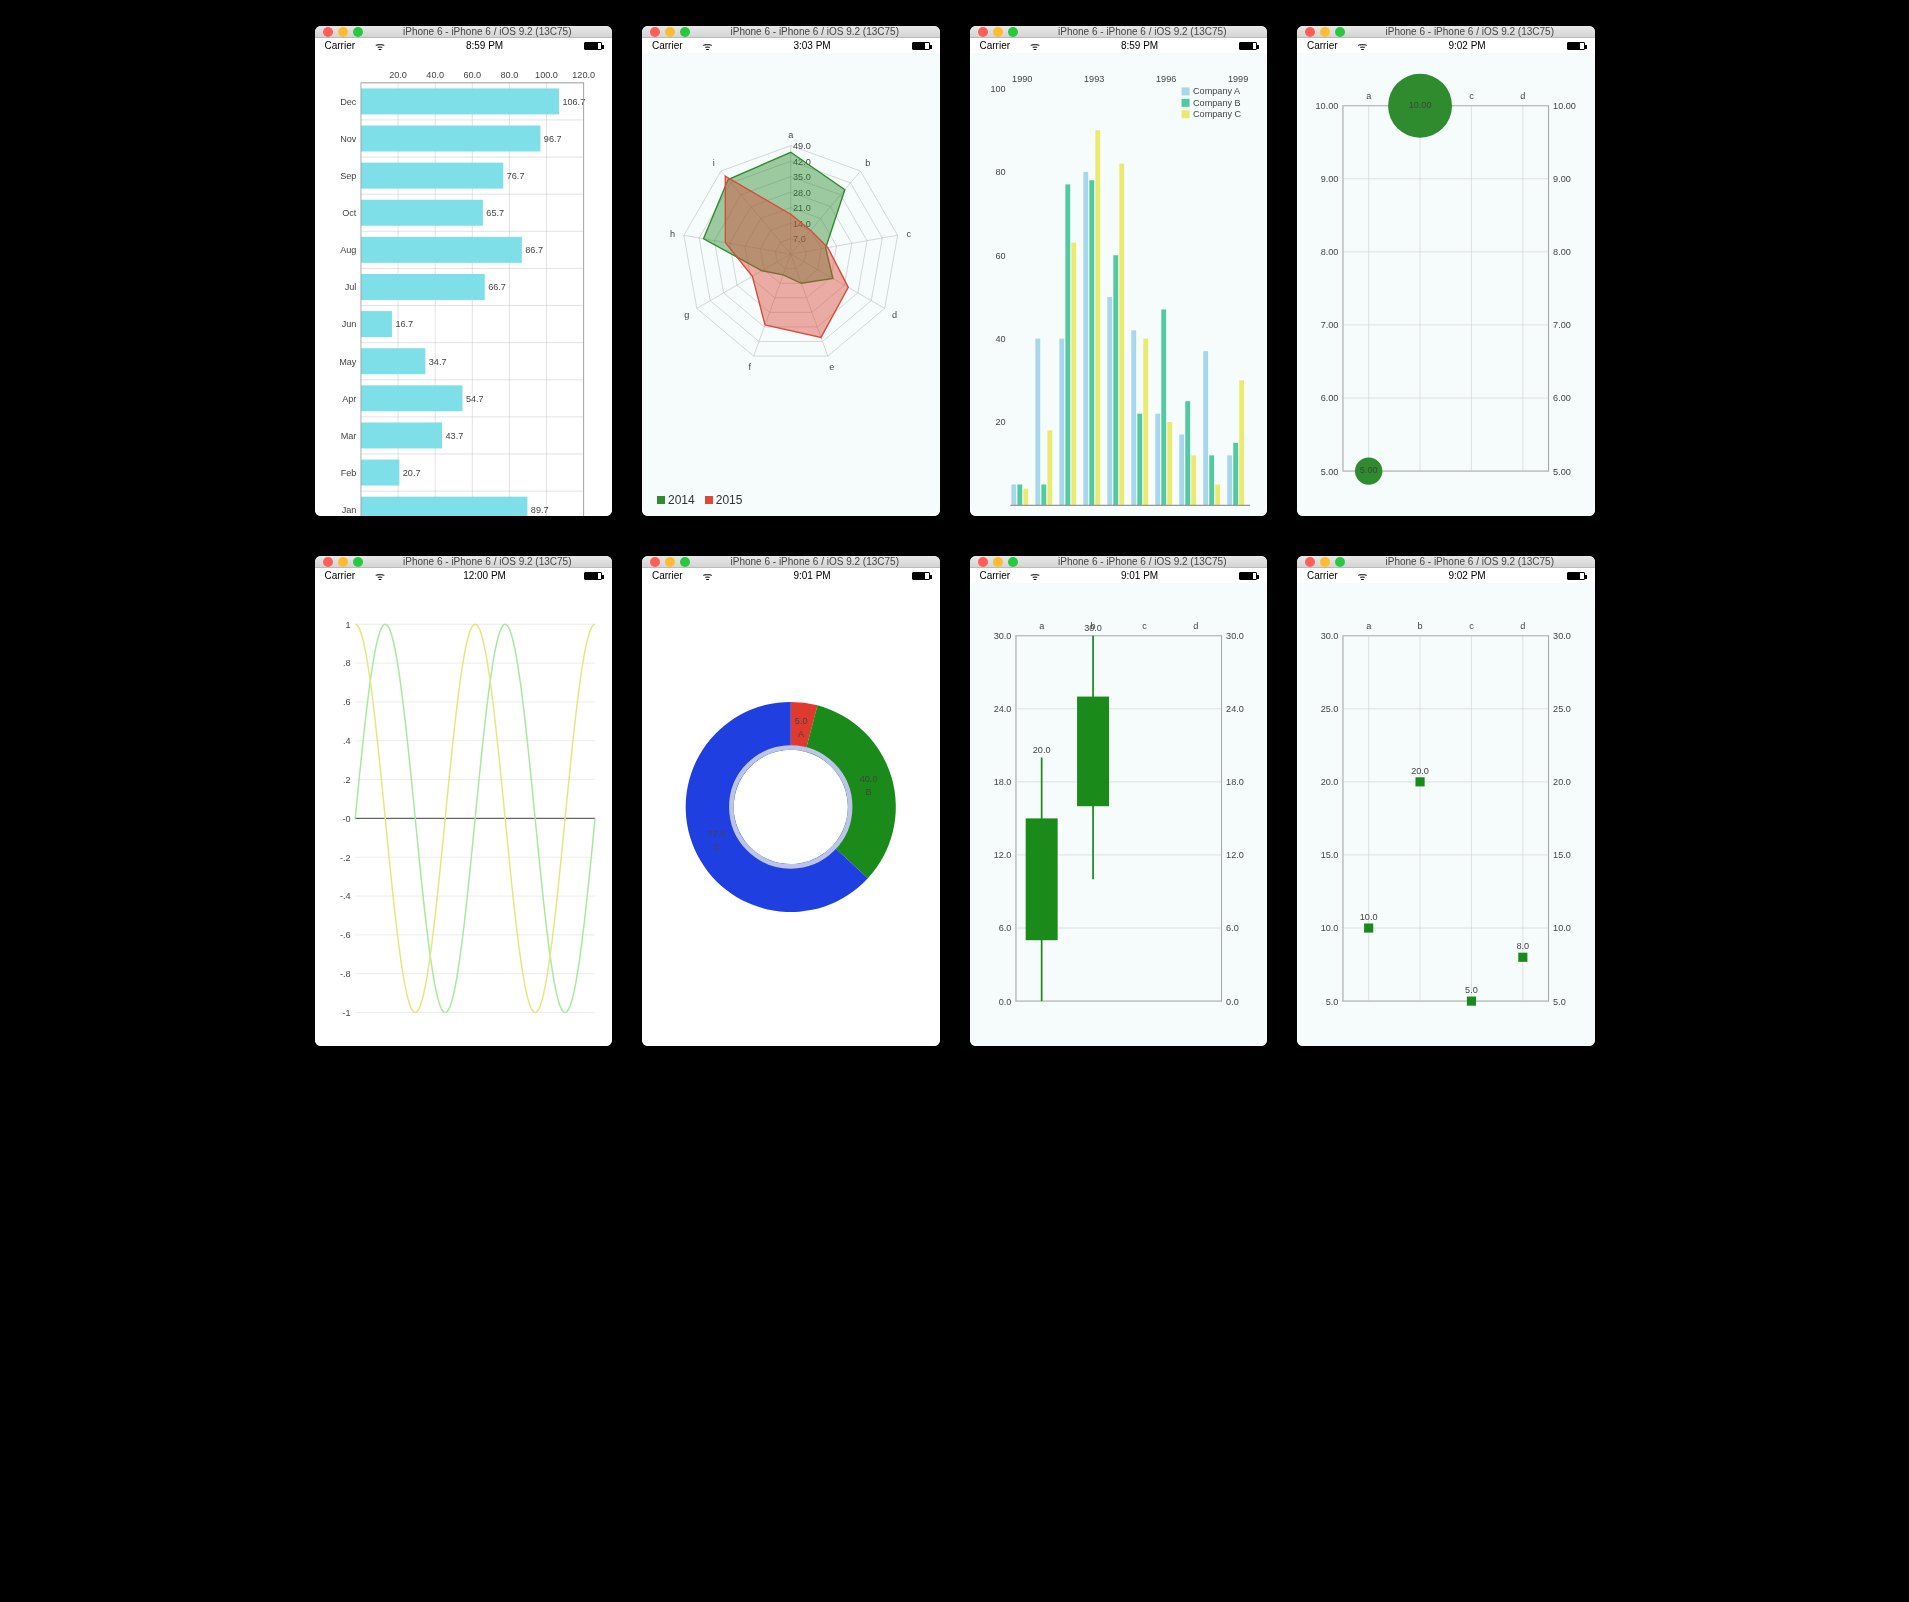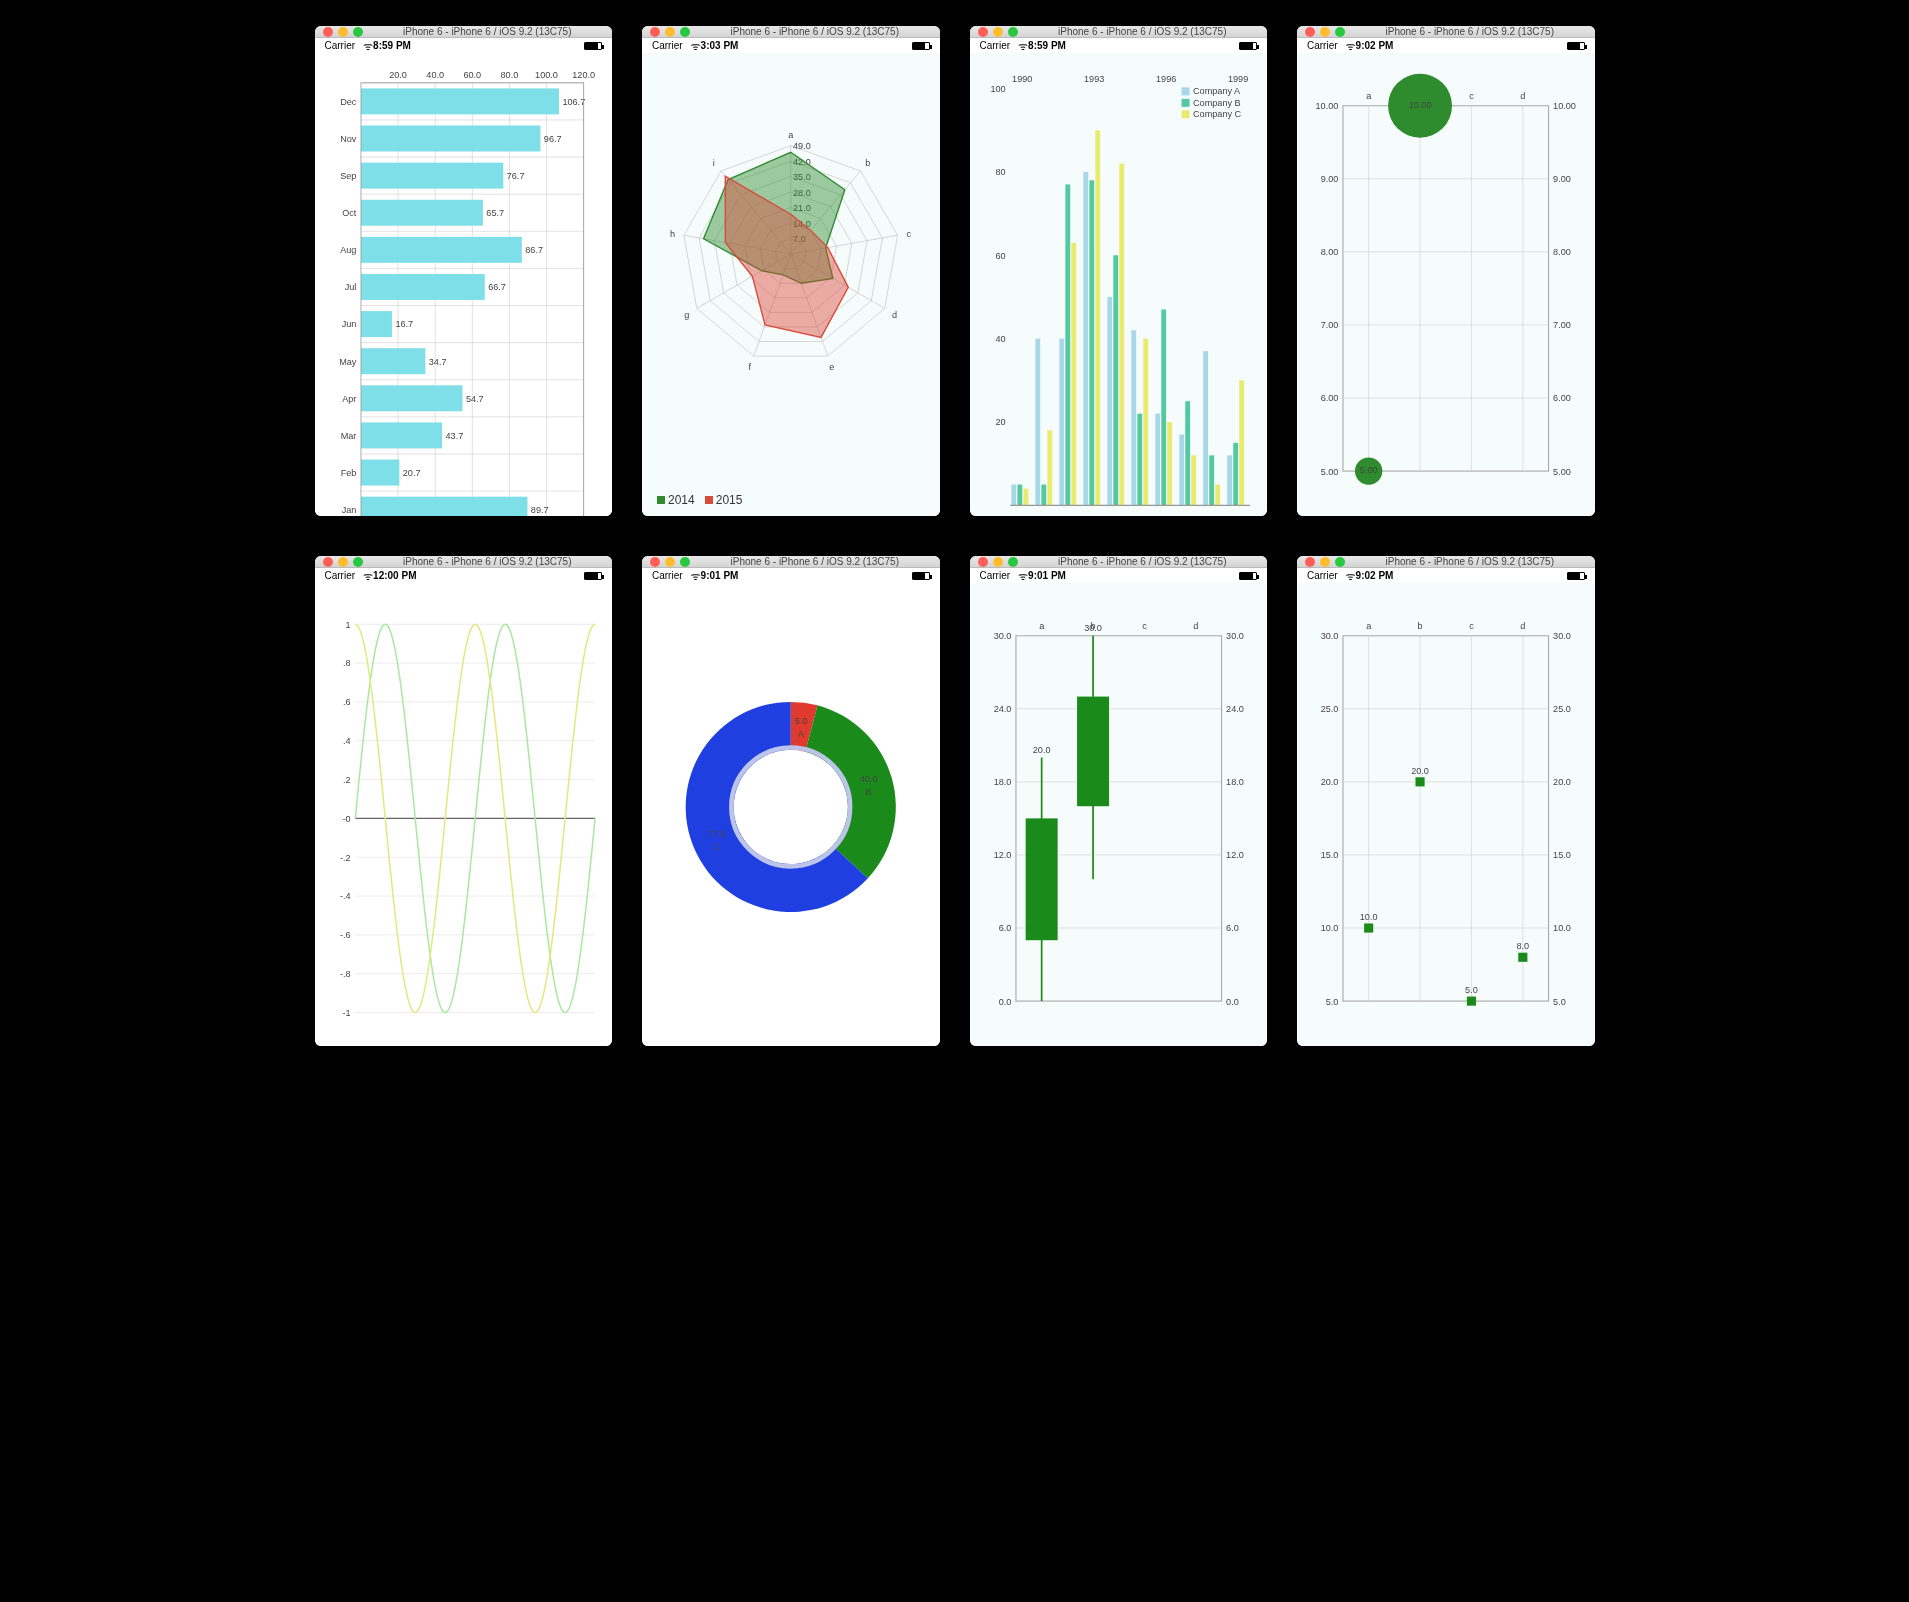--- a/index.html
+++ b/index.html
@@ -5,22 +5,22 @@
 * { box-sizing: border-box; margin: 0; padding: 0; }
 body { background: #000; font-family: -apple-system, Helvetica, Arial, sans-serif; padding: 20px; }
 .grid { display: grid; grid-template-columns: repeat(4, 1fr); gap: 40px 30px; max-width: 1280px; margin: 6px auto; }
 .window { background: #fff; border-radius: 6px; overflow: hidden; display: flex; flex-direction: column; height: 490px; }
 .titlebar { background: linear-gradient(#e8e8e8,#d4d4d4); height: 22px; display: flex; align-items: center; padding: 0 8px; font-size: 10px; color: #444; border-bottom: 1px solid #bbb; }
 .dots { display: flex; gap: 5px; margin-right: 8px; }
 .dot { width: 10px; height: 10px; border-radius: 50%; }
 .dot.r{background:#ff5f57}.dot.y{background:#febc2e}.dot.g{background:#28c840}
 .titlebar .tt { flex: 1; text-align: center; }
 .statusbar { height: 18px; display: flex; align-items: center; padding: 0 10px; font-size: 10px; }
-.statusbar .carrier{display:flex;align-items:center;gap:8px}
-.statusbar .time{flex:1;text-align:left;font-weight:700}
+.statusbar .carrier{display:flex;align-items:center;gap:20px}
+.statusbar .time{flex:1;text-align:center;font-weight:400}
 .statusbar .batt{width:18px;height:8px;border:1px solid #000;border-radius:1px;position:relative}
 .statusbar .batt::after{content:"";position:absolute;right:-3px;top:2px;width:2px;height:4px;background:#000}
 .statusbar .batt .fill{background:#000;width:80%;height:100%}
 .wifi{font-size:11px}
 .content { flex:1; padding: 6px; background: #f6fcfb; position:relative; font-size:9px; color:#333; }
 .content.white{background:#fff}
 .legend{display:flex;gap:10px;font-size:12px;align-items:center}
 .sw{width:8px;height:8px;display:inline-block;margin-right:3px}
 svg text{font-size:8px;fill:#444}
 </style>

